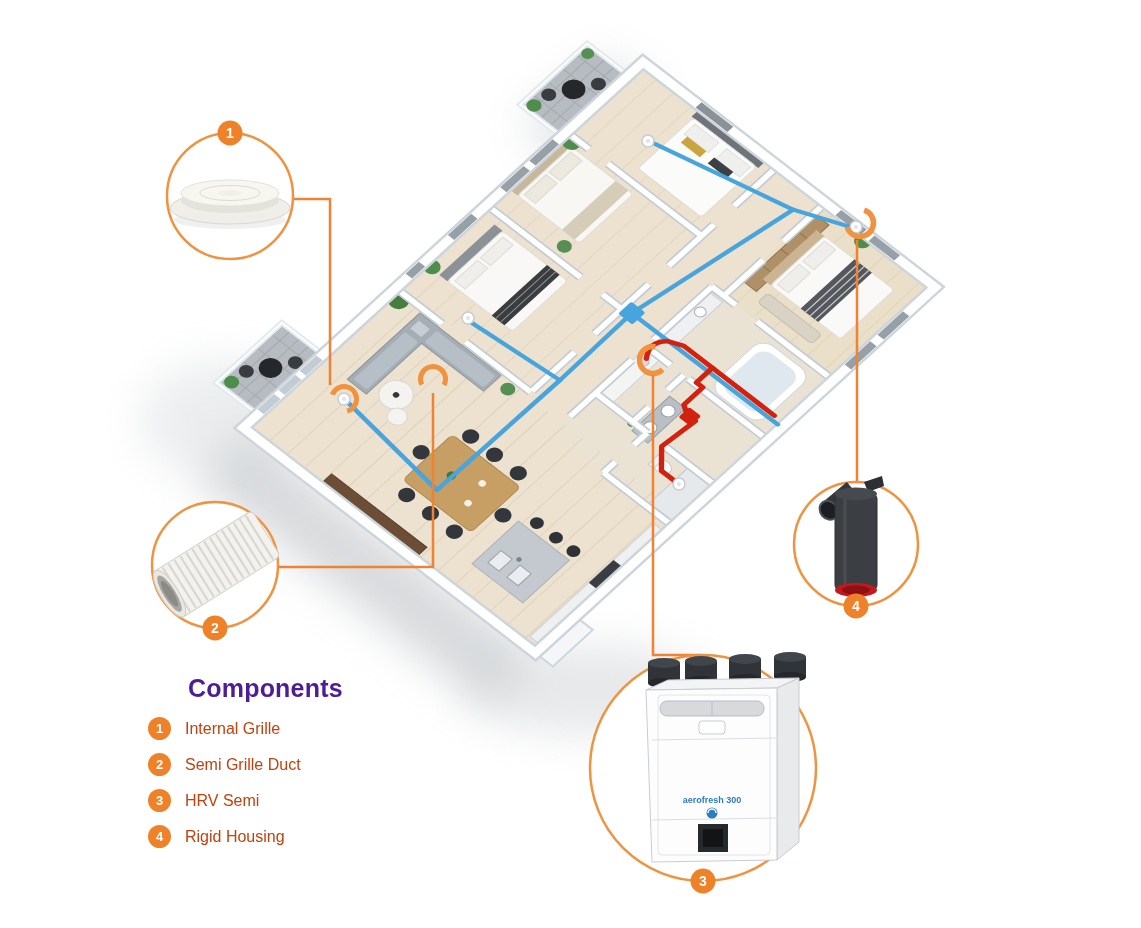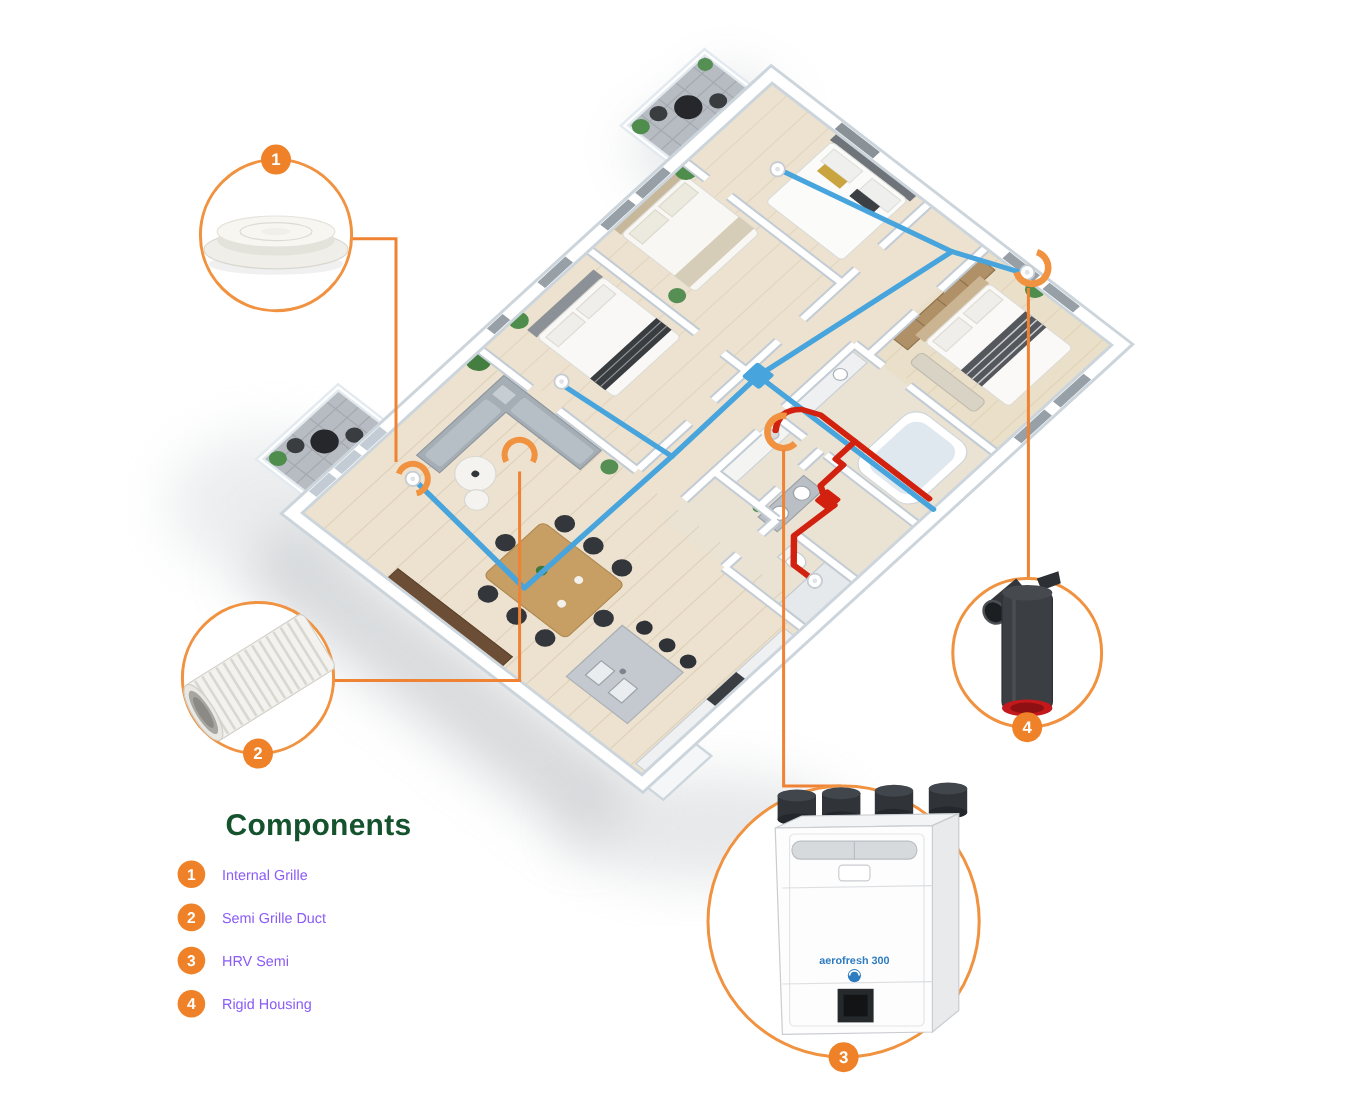--- a/index.html
+++ b/index.html
@@ -1,25 +1,25 @@
 <!DOCTYPE html>
 <html><head>
 <meta charset="utf-8">
 <style>
   html,body{margin:0;padding:0;background:#fff;}
   body{font-family:"Liberation Sans", sans-serif;}
   .stage{position:relative;width:1141px;height:928px;background:#ffffff;overflow:hidden;}
   .stage svg{position:absolute;left:0;top:0;}
   .legend{position:absolute;left:148px;top:674px;width:260px;}
-  .legend h2{margin:0 0 14px 40px;font-size:25px;font-weight:bold;color:#14532d;letter-spacing:.2px;}
+  .legend h2{margin:0 0 14px 40px;font-size:25px;font-weight:bold;color:#4c1d95;letter-spacing:.2px;}
   .legend ul{list-style:none;margin:0;padding:0;}
   .legend li{display:flex;align-items:center;gap:14px;margin:0 0 13px 0;}
   .badge{width:23px;height:23px;border-radius:50%;background:#EF8228;color:#fff;
          font-size:13px;font-weight:bold;text-align:center;line-height:23px;flex:0 0 auto;}
-  .legend .lbl{font-size:12px;color:#8b5cf6;}
+  .legend .lbl{font-size:16px;color:#c2410c;}
   text.badge-num{font:bold 14px "Liberation Sans",sans-serif;fill:#ffffff;}
   text.brand{font:bold 9px "Liberation Sans",sans-serif;fill:#2e7cc0;}
 </style>
 </head>
 <body>
 
 <div class="stage">
 
 <svg width="1141" height="928" viewBox="0 0 1141 928">
   <defs>

